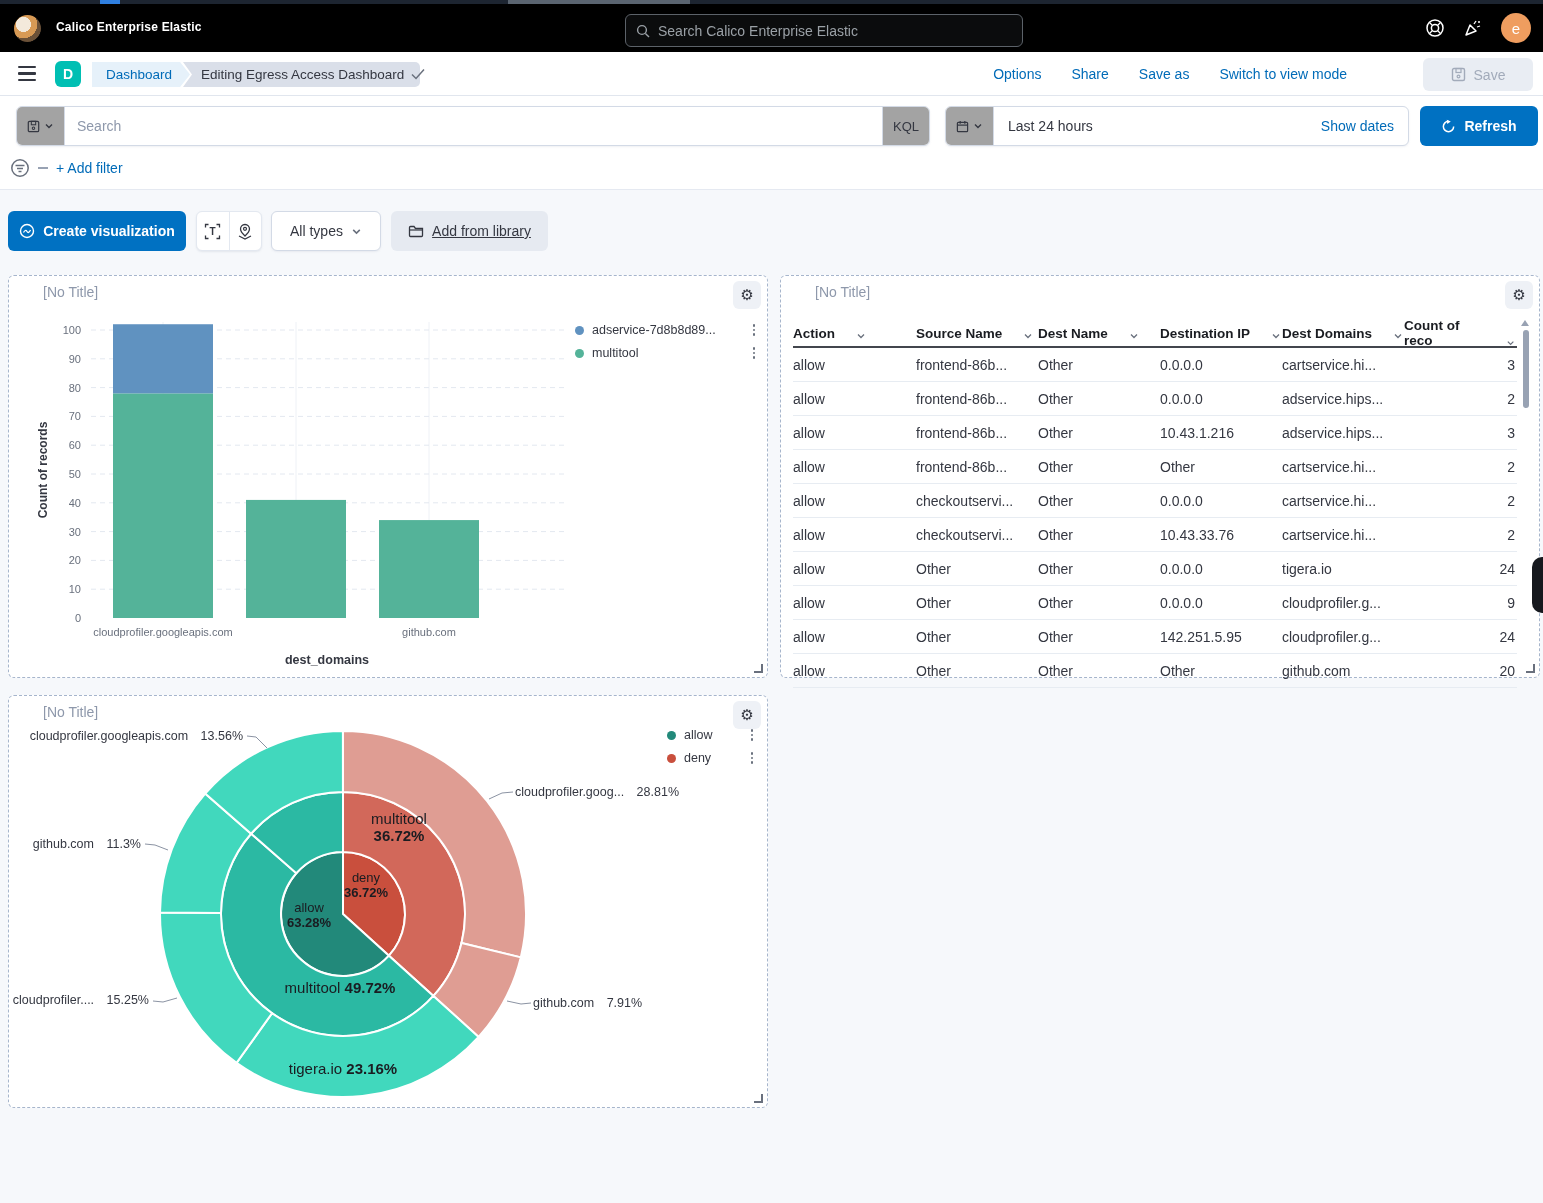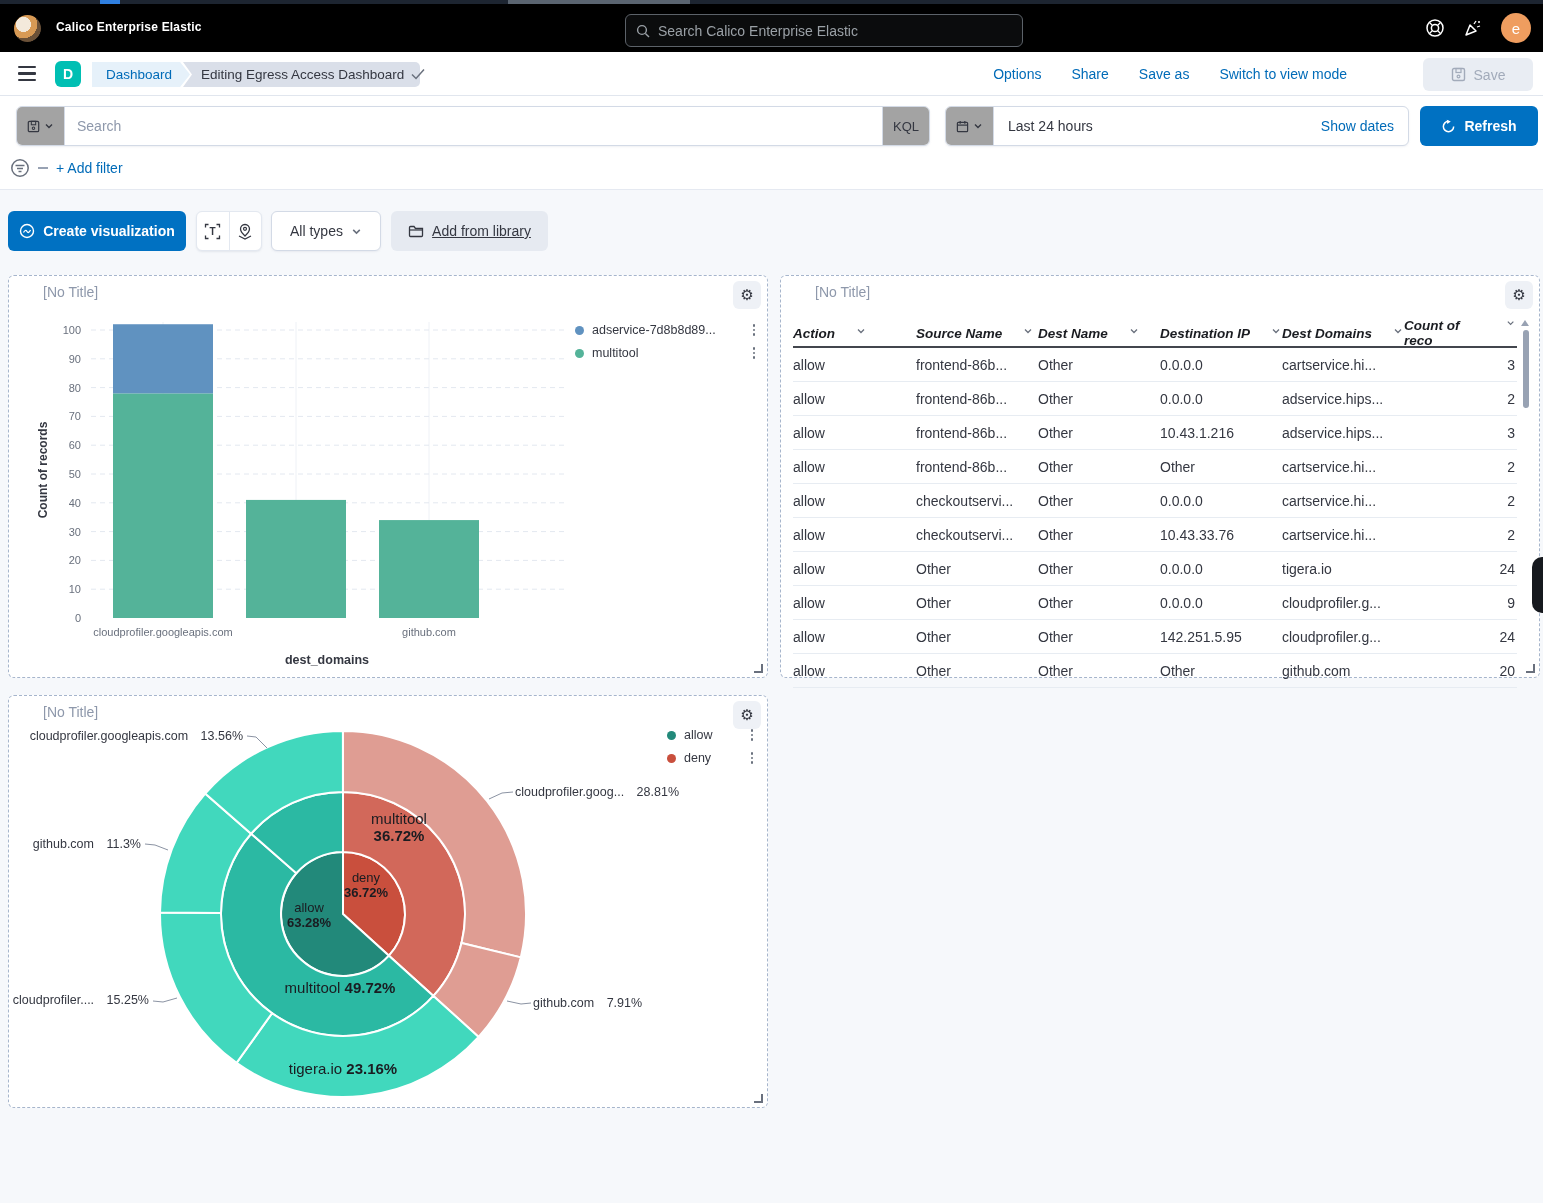--- a/index.html
+++ b/index.html
@@ -76,21 +76,21 @@
   .legend-dot { width:9px; height:9px; border-radius:50%; margin-right:8px; flex:none; }
   .legend-label { font-size:12.5px; color:#343741; cursor:pointer; }
   .legend-menu { margin-left:auto; display:flex; flex-direction:column; gap:2px; padding:1px 2px; cursor:pointer; }
   .legend-menu i { width:2.5px; height:2.5px; border-radius:50%; background:#69707d; display:block; }
   .legend-bar { right:10px; top:46px; width:182px; }
   .legend-pie { right:12px; top:31px; width:88px; }
 
   
   .tbl { position:absolute; left:12px; right:22px; top:42px; }
   .tbl-header { display:grid; grid-template-columns:123px 122px 122px 122px 122px 1fr; align-items:center; height:30px; border-bottom:2px solid #43464d; }
-  .tbl-header .hcell { font-size:13.5px; font-weight:700; color:#1a1c21; display:flex; align-items:flex-start; gap:21px; cursor:pointer;font-style:italic; }
+  .tbl-header .hcell { font-size:13.5px; font-weight:700; color:#1a1c21; display:flex; align-items:flex-end; gap:21px; cursor:pointer; }
   .tbl-header .hcell.num { justify-content:flex-end; padding-right:2px; }
   .tbl-row { display:grid; grid-template-columns:123px 122px 122px 122px 122px 1fr; align-items:center; height:34px; border-bottom:1px solid #e7ecf2; font-size:14px; color:#343741; }
   .tbl-row .cell.num { text-align:right; padding-right:2px; }
   .tbl-scroll-arrow { position:absolute; right:10px; top:44px; width:0; height:0; border-left:4px solid transparent; border-right:4px solid transparent; border-bottom:6px solid #98a2b3; }
   .tbl-scroll-thumb { position:absolute; right:10px; top:54px; width:6px; height:78px; border-radius:3px; background:#98a2b3; cursor:grab; }
 
   .flyout-pill { position:absolute; left:1532px; top:557px; width:11px; height:56px; background:#16191e; border-radius:10px 0 0 10px; cursor:pointer; }
 
   svg text { font-family:"Liberation Sans",sans-serif; }
 </style>

